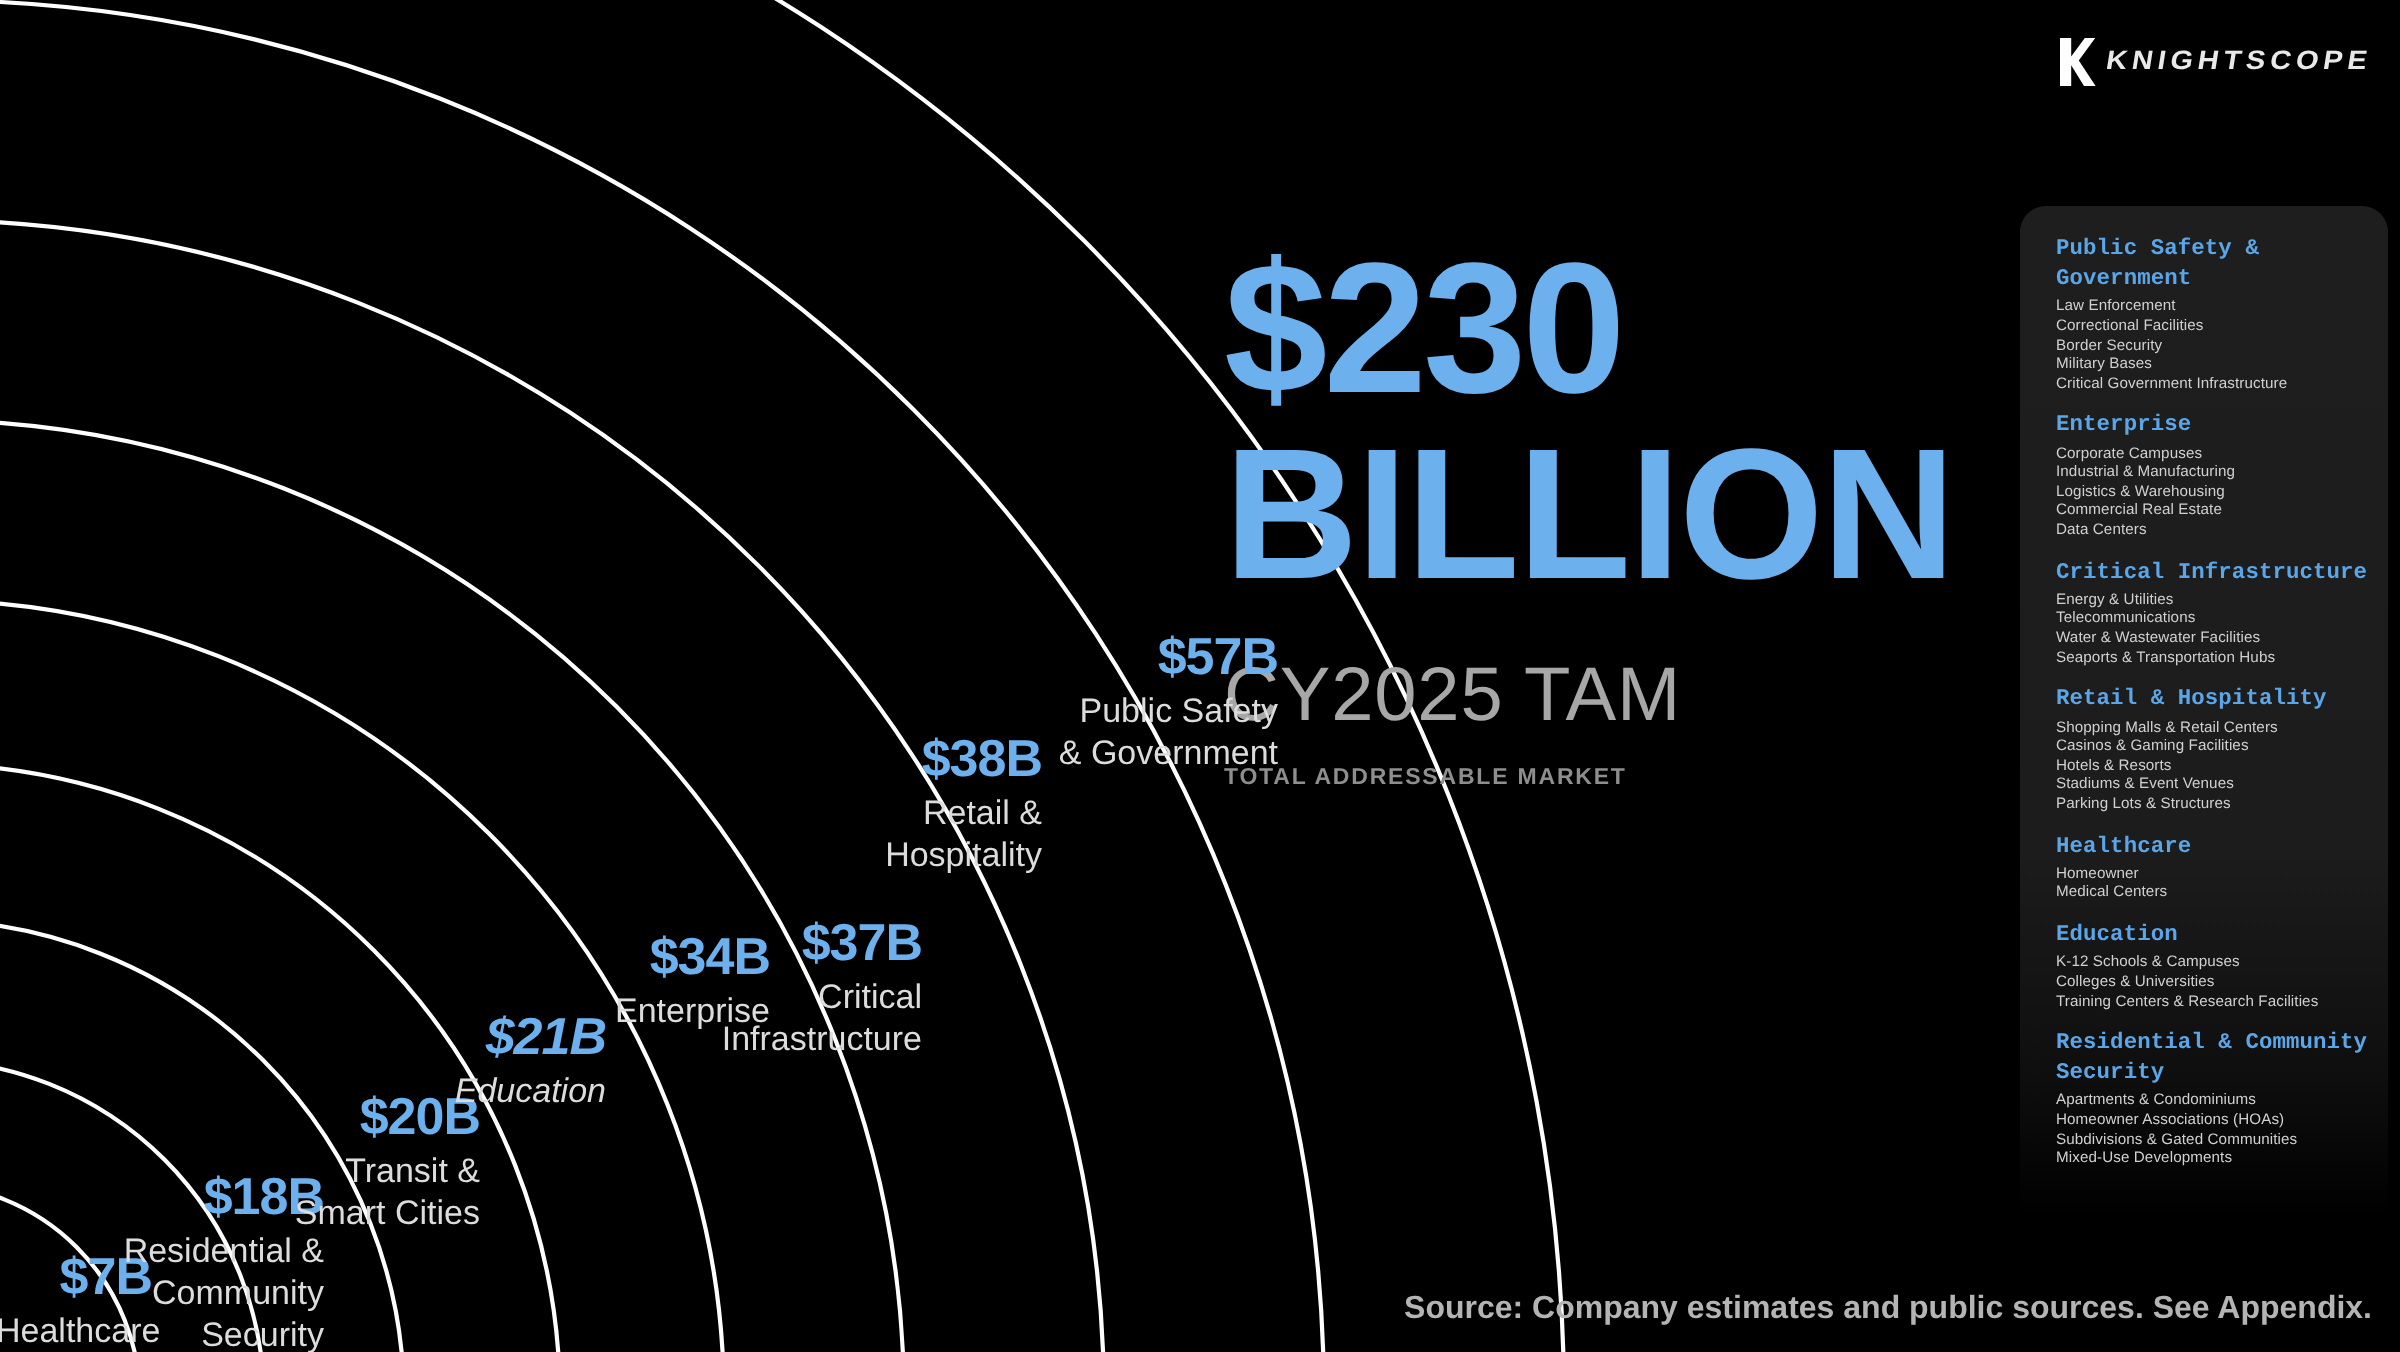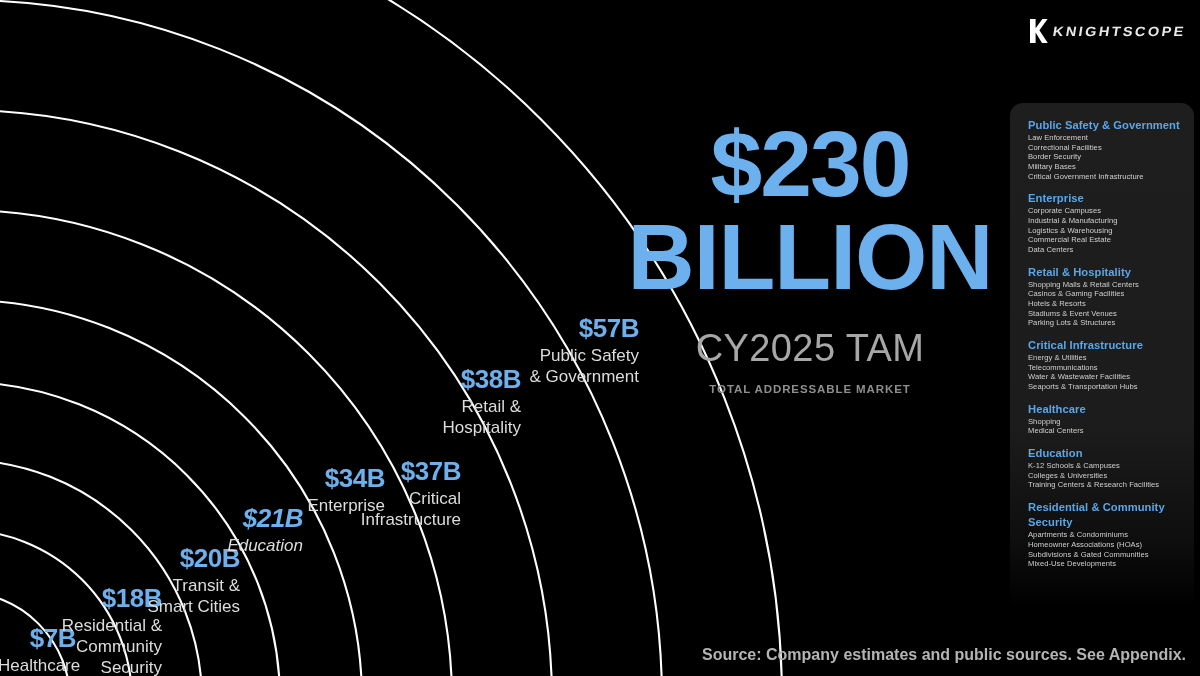--- a/index.html
+++ b/index.html
@@ -21,22 +21,22 @@
   #logo .mark { display:block; }
   #logo .wordmark {
     font-family:"Liberation Sans", sans-serif;
     font-size:14.5px; font-weight:700; letter-spacing:2.4px;
     color:#e9e9e9; transform:skewX(-9deg) scaleY(0.92);
     line-height:1;
   }
 
   
   #headline {
-    position:absolute; left:590px; top:118px; width:440px;
-    text-align:center; color:#6cb0ee;
+    position:absolute; left:612px; top:118px; width:440px;
+    text-align:left; color:#6cb0ee;
   }
   #headline .amount {
     font-size:93px; font-weight:700; line-height:0.99;
     letter-spacing:-2px; color:#6cb0ee;
   }
   #headline .unit {
     font-size:93px; font-weight:700; line-height:1.02;
     letter-spacing:-1px; color:#6cb0ee;
   }
   #headline .tam {
@@ -66,21 +66,21 @@
     border-radius:13px; padding:15px 0 0 18px;
     background:linear-gradient(to bottom,
        rgba(30,30,30,1) 0%,
        rgba(28,28,28,1) 62%,
        rgba(14,14,14,1) 84%,
        rgba(0,0,0,1) 97%);
   }
   .cat { margin-bottom:10px; }
   .cat-title {
     font-size:11.2px; font-weight:700; color:#5aa6e8;
-    line-height:1.35; letter-spacing:0.05px;
+    line-height:1.35; letter-spacing:0.05px;font-family:Liberation Mono, monospace;
   }
   .cat-item {
     font-size:7.6px; font-weight:400; color:#d0d0d0;
     line-height:1.27; letter-spacing:0.05px;
   }
 
   
   #source {
     position:absolute; right:14px; bottom:12px;
     font-size:16px; color:#b4b4b4; font-weight:700;
@@ -170,39 +170,39 @@
   <div class="cat">
     <div class="cat-title">Enterprise</div>
     <div class="cat-item">Corporate Campuses</div>
     <div class="cat-item">Industrial &amp; Manufacturing</div>
     <div class="cat-item">Logistics &amp; Warehousing</div>
     <div class="cat-item">Commercial Real Estate</div>
     <div class="cat-item">Data Centers</div>
   </div>
 
   <div class="cat">
+    <div class="cat-title">Critical Infrastructure</div>
+    <div class="cat-item">Energy &amp; Utilities</div>
+    <div class="cat-item">Telecommunications</div>
+    <div class="cat-item">Water &amp; Wastewater Facilities</div>
+    <div class="cat-item">Seaports &amp; Transportation Hubs</div>
+  </div>
+
+  <div class="cat">
     <div class="cat-title">Retail &amp; Hospitality</div>
     <div class="cat-item">Shopping Malls &amp; Retail Centers</div>
     <div class="cat-item">Casinos &amp; Gaming Facilities</div>
     <div class="cat-item">Hotels &amp; Resorts</div>
     <div class="cat-item">Stadiums &amp; Event Venues</div>
     <div class="cat-item">Parking Lots &amp; Structures</div>
   </div>
 
   <div class="cat">
-    <div class="cat-title">Critical Infrastructure</div>
-    <div class="cat-item">Energy &amp; Utilities</div>
-    <div class="cat-item">Telecommunications</div>
-    <div class="cat-item">Water &amp; Wastewater Facilities</div>
-    <div class="cat-item">Seaports &amp; Transportation Hubs</div>
-  </div>
-
-  <div class="cat">
     <div class="cat-title">Healthcare</div>
-    <div class="cat-item">Shopping</div>
+    <div class="cat-item">Homeowner</div>
     <div class="cat-item">Medical Centers</div>
   </div>
 
   <div class="cat">
     <div class="cat-title">Education</div>
     <div class="cat-item">K-12 Schools &amp; Campuses</div>
     <div class="cat-item">Colleges &amp; Universities</div>
     <div class="cat-item">Training Centers &amp; Research Facilities</div>
   </div>
 

